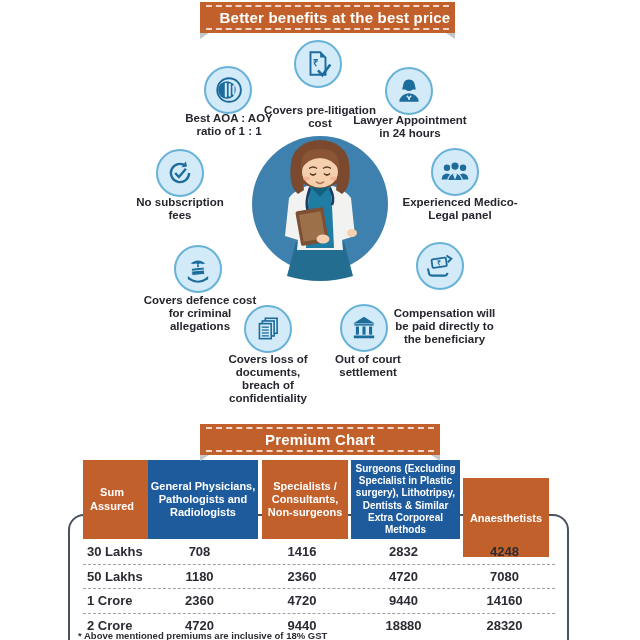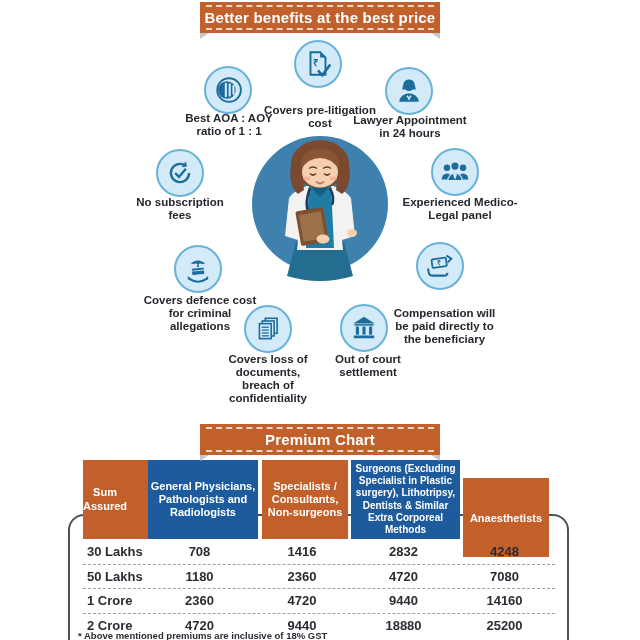--- a/index.html
+++ b/index.html
@@ -38,21 +38,21 @@
   .trow .val{text-align:center;}
   .note{position:absolute;left:78px;top:630px;font-size:9.5px;font-weight:bold;color:#2b2b33;z-index:4;}
 
   svg{display:block;}
 </style>
 </head>
 <body>
 
 <div id="page">
 
-  <div class="banner" style="top:2px;">
+  <div class="banner" style="top:2px;padding-left:15px;">
     <div class="fold l"></div>
     <div class="fold r"></div>
     <div class="dash"></div>
     <div class="txt">Better benefits at the best price</div>
   </div>
 
   <div class="bicon" style="left:294px;top:40px;">
     <svg width="30" height="30" viewBox="0 0 28 28">
       <path d="M7 3 h9 l5 5 v16 h-14 z" fill="none" stroke="#1c6c9c" stroke-width="1.8"></path>
       <path d="M16 3 l5 5 h-5 z" fill="#1c6c9c"></path>
@@ -206,21 +206,21 @@
 
   <div class="banner" style="top:424px;">
     <div class="fold l"></div>
     <div class="fold r"></div>
     <div class="dash"></div>
     <div class="txt">Premium Chart</div>
   </div>
 
   <div class="card"></div>
 
-  <div class="thead orange prelines" style="left:83px;width:70px;justify-content:flex-start;font-size:11px;line-height:1.2;">Sum
+  <div class="thead orange prelines" style="left:83px;width:70px;justify-content:flex-start;padding-left:7px;font-size:11px;line-height:1.2;">Sum
 Assured</div>
   <div class="thead blue prelines" style="left:148px;width:110px;font-size:11px;line-height:1.2;">General Physicians,
 Pathologists and
 Radiologists</div>
   <div class="thead orange prelines" style="left:262px;width:86px;font-size:11px;line-height:1.2;">Specialists /
 Consultants,
 Non-surgeons</div>
   <div class="thead blue prelines" style="left:351px;width:109px;font-size:10px;line-height:1.22;">Surgeons (Excluding
 Specialist in Plastic
 surgery), Lithotripsy,
@@ -249,19 +249,19 @@
       <div class="val">2360</div>
       <div class="val">4720</div>
       <div class="val">9440</div>
       <div class="val">14160</div>
     </div>
     <div class="trow">
       <div class="lab">2 Crore</div>
       <div class="val">4720</div>
       <div class="val">9440</div>
       <div class="val">18880</div>
-      <div class="val">25200</div>
+      <div class="val">28320</div>
     </div>
   </div>
 
   <div class="note">* Above mentioned premiums are inclusive of 18% GST</div>
 
 </div>
 
 </body></html>

